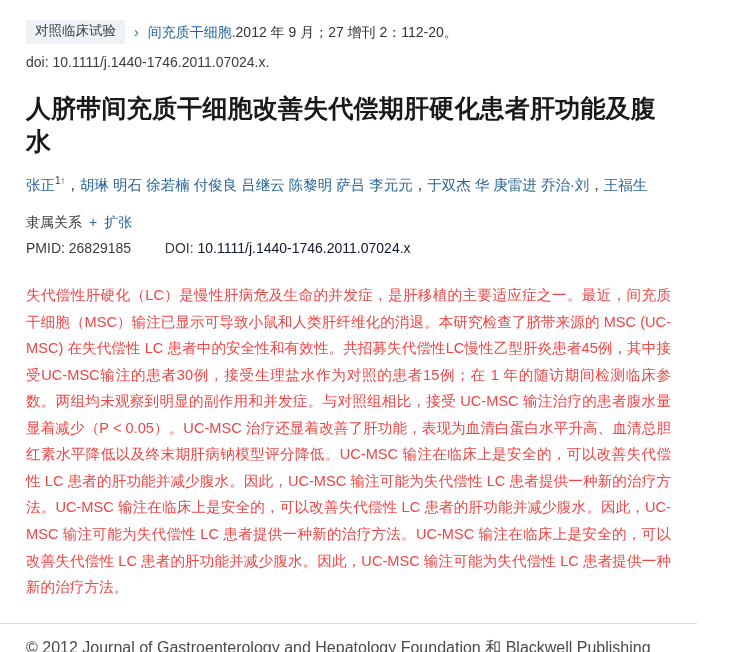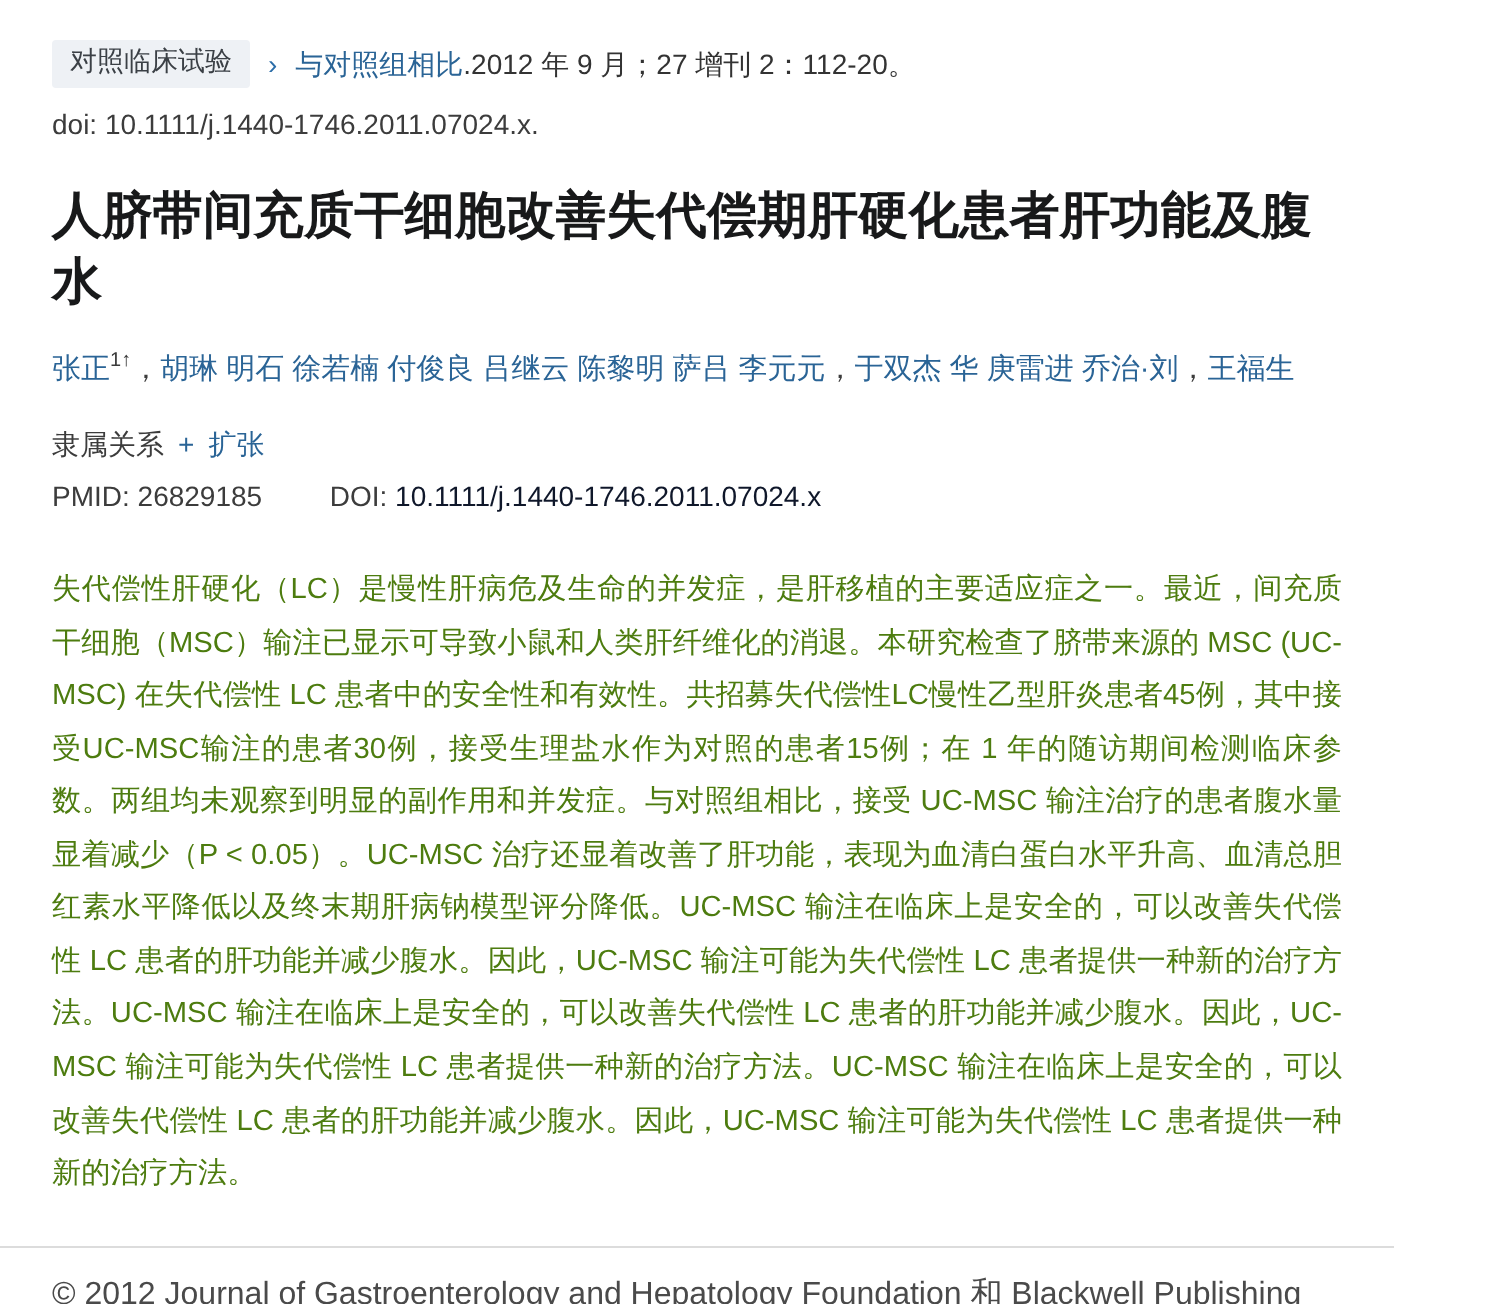--- a/index.html
+++ b/index.html
@@ -123,21 +123,21 @@
   
   h2.abs-head {
     font-size: 17.5px;
     font-weight: bold;
     margin: 0 0 14px 0;
     color: #18191a;
   }
   .abs-body {
     font-size: 14.6px;
     line-height: 1.82;
-    color: #4d7c0f;
+    color: #ef4444;
     text-align: justify;
     max-width: 706px;
   }
 
   
   .footer-rule {
     border-top: 1px solid #dcdcdc;
     margin: 22px 0 0 0;
   }
   .copyright {
@@ -149,21 +149,21 @@
 </style>
 </head>
 <body>
 
 <div id="page">
   <div class="content">
 
     <div class="crumb-row">
       <span class="pub-type">对照临床试验</span>
       <span class="crumb-sep">›</span>
-      <span class="cite"><a href="#">与对照组相比</a><span>.2012 年 9 月；27 增刊 2：112-20。</span></span>
+      <span class="cite"><a href="#">间充质干细胞</a><span>.2012 年 9 月；27 增刊 2：112-20。</span></span>
     </div>
 
     <div class="doi-line">doi: 10.1111/j.1440-1746.2011.07024.x.</div>
 
     <h1 class="title">人脐带间充质干细胞改善失代偿期肝硬化患者肝功能及腹水</h1>
 
     <div class="authors">
       <a class="auth" href="#">张正</a><span class="sup">1</span><span class="sup">↑</span><span class="sep">，</span><a class="auth" href="#">胡琳</a><span class="sep">&nbsp;</span><a class="auth" href="#">明石</a><span class="sep">&nbsp;</span><a class="auth" href="#">徐若楠</a><span class="sep">&nbsp;</span><a class="auth" href="#">付俊良</a><span class="sep">&nbsp;</span><a class="auth" href="#">吕继云</a><span class="sep">&nbsp;</span><a class="auth" href="#">陈黎明</a><span class="sep">&nbsp;</span><a class="auth" href="#">萨吕</a><span class="sep">&nbsp;</span><a class="auth" href="#">李元元</a><span class="sep">，</span><a class="auth" href="#">于双杰 华</a><span class="sep">&nbsp;</span><a class="auth" href="#">庚雷进</a><span class="sep">&nbsp;</span><a class="auth" href="#">乔治·刘</a><span class="sep">，</span><a class="auth" href="#">王福生</a>
     </div>
 

